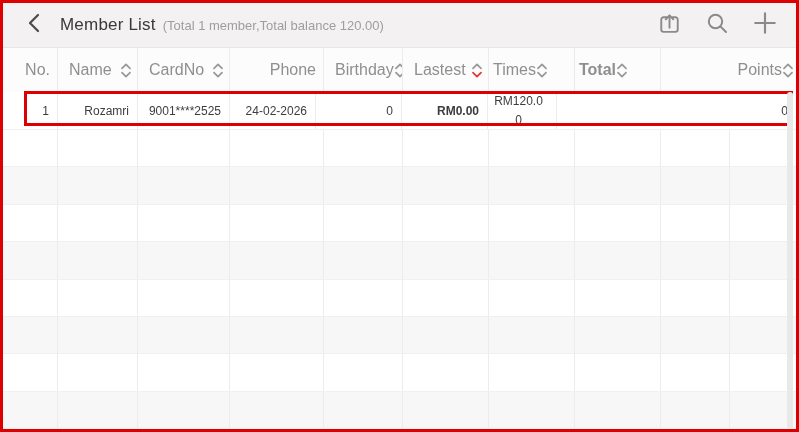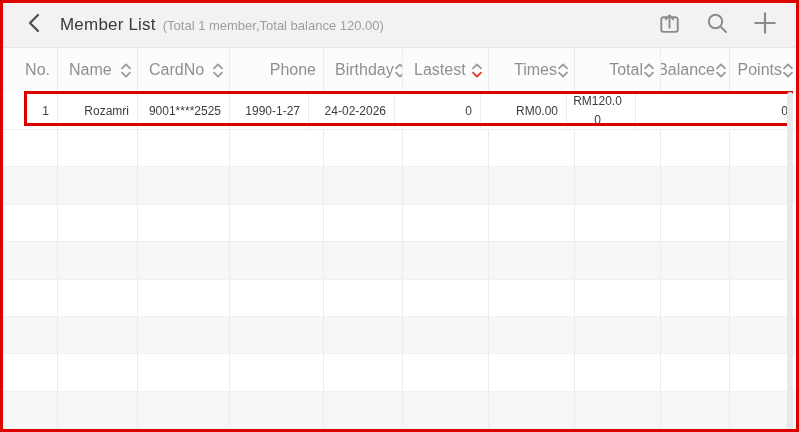--- a/index.html
+++ b/index.html
@@ -46,24 +46,24 @@
     display:flex; align-items:center;
     overflow:hidden;
   }
   .th { color:#8f8f8f; font-size:16px; }
   .td { color:#3d3d3d; font-size:12px; justify-content:flex-end; padding:0 8px 0 4px; white-space:nowrap; }
 
   
   .c0{width:55px;flex:0 0 55px;} .c1{width:80px;flex:0 0 80px;}
   .c2{width:92px;flex:0 0 92px;} .c3{width:94px;flex:0 0 94px;}
   .c4{width:79px;flex:0 0 79px;} .c5{width:86px;flex:0 0 86px;}
-  .c6{width:86px;flex:0 0 86px;} .c7{width:86px;flex:0 0 86px;}
+  .c6{width:86px;flex:0 0 86px;} .c7{width:86px;flex:0 0 86px;font-weight:bold;}
   .c8{width:69px;flex:0 0 69px;} .c9{width:auto;flex:1 1 auto;border-right:none;}
 
-  .th.end   { justify-content:flex-end; gap:0; padding:0 5px 0 4px; }
+  .th.end   { justify-content:flex-start; gap:0; padding:0 5px 0 4px; }
   .th.spread{ justify-content:space-between; padding:0 5px 0 11px; }
   .th.tight { justify-content:flex-end; gap:0; padding:0 2px 0 2px; }
   .th.textonly { justify-content:flex-end; padding:0 7px 0 4px; }
 
   .sort-ic { flex:0 0 auto; display:block; }
 
   .td.balance { word-break:break-all; white-space:normal; text-align:center; line-height:19px; padding:0 11px 0 4px; }
 
   
   .row-highlight {
@@ -164,41 +164,33 @@
           <path d="M2 10.6 L6 14.6 L10 10.6" stroke="#9a9a9a"></path>
         </svg>
     </div>
     <div class="th c7 end">
       <span>Total</span>
       <svg class="sort-ic" width="12" height="17" viewBox="0 0 12 17" fill="none" stroke-width="1.8" stroke-linecap="round" stroke-linejoin="round">
           <path d="M2 6.4 L6 2.4 L10 6.4" stroke="#9a9a9a"></path>
           <path d="M2 10.6 L6 14.6 L10 10.6" stroke="#9a9a9a"></path>
         </svg>
     </div>
-    <div class="th c8 tight">
-      <span>Balance</span>
-      <svg class="sort-ic" width="12" height="17" viewBox="0 0 12 17" fill="none" stroke-width="1.8" stroke-linecap="round" stroke-linejoin="round">
-          <path d="M2 6.4 L6 2.4 L10 6.4" stroke="#9a9a9a"></path>
-          <path d="M2 10.6 L6 14.6 L10 10.6" stroke="#9a9a9a"></path>
-        </svg>
-    </div>
     <div class="th c9 tight">
       <span>Points</span>
       <svg class="sort-ic" width="12" height="17" viewBox="0 0 12 17" fill="none" stroke-width="1.8" stroke-linecap="round" stroke-linejoin="round">
           <path d="M2 6.4 L6 2.4 L10 6.4" stroke="#9a9a9a"></path>
           <path d="M2 10.6 L6 14.6 L10 10.6" stroke="#9a9a9a"></path>
         </svg>
     </div>
   </div>
 
   <div class="trow data">
     <div class="td c0">1</div>
     <div class="td c1">Rozamri</div>
     <div class="td c2">9001****2525</div>
-    <div class="td c4">1990-1-27</div>
     <div class="td c5">24-02-2026</div>
     <div class="td c6">0</div>
     <div class="td c7">RM0.00</div>
     <div class="td c8 balance">RM120.00</div>
     <div class="td c9">0</div>
   </div>
 
   <div class="rows-fill">
       <div class="trow">
         <div class="td c0"></div>

